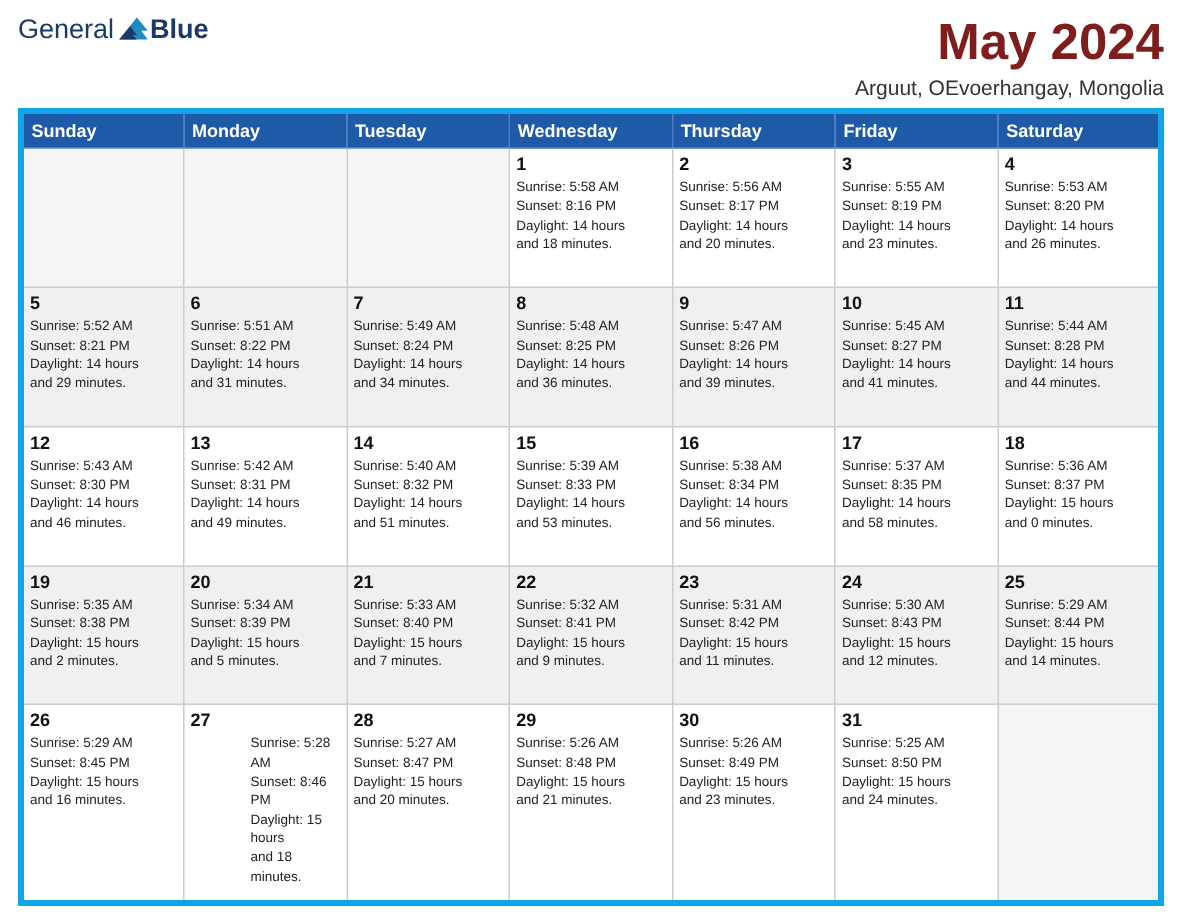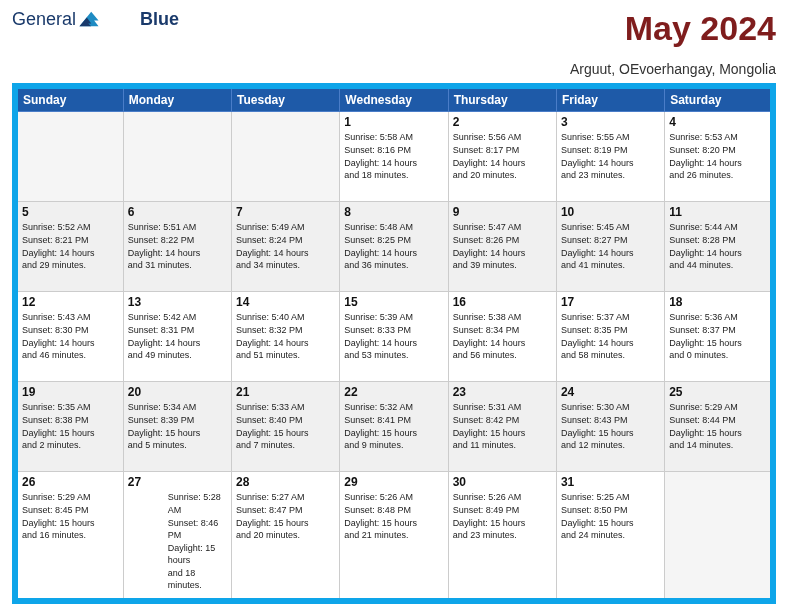--- a/index.html
+++ b/index.html
@@ -30,44 +30,44 @@
     }
     .logo-text {
       display: flex;
       align-items: center;
       font-size: 18px;
       font-weight: bold;
       color: #1a3a6b;
       line-height: 1;
     }
     .logo-general { font-weight: normal; color: #1a3a6b; }
-    .logo-blue { color: #1a3a6b; font-weight: bold; margin-left: 40px; }
+    .logo-blue { color: #1a3a6b; font-weight: bold; }
     .logo-icon {
       width: 22px;
       height: 18px;
       margin-left: 2px;
       display: inline-block;
     }
     .title-block {
       text-align: right;
     }
     .month-title {
       font-size: 34px;
       font-weight: bold;
       color: #7f1d1d;
       line-height: 1.1;
     }
     .subtitle {
       font-size: 14px;
       color: #333;
-      margin-top: 14px;
+      margin-top: 3px;
     }
     .calendar {
       flex: 1;
-      border: 6px solid #0ea5e9;
+      border: 4px solid #0ea5e9;
       border-collapse: collapse;
       width: 100%;
       table-layout: fixed;
     }
     .calendar th {
       background: #1e5aa8;
       color: #fff;
       text-align: left;
       padding: 4px 5px;
       font-size: 12px;

